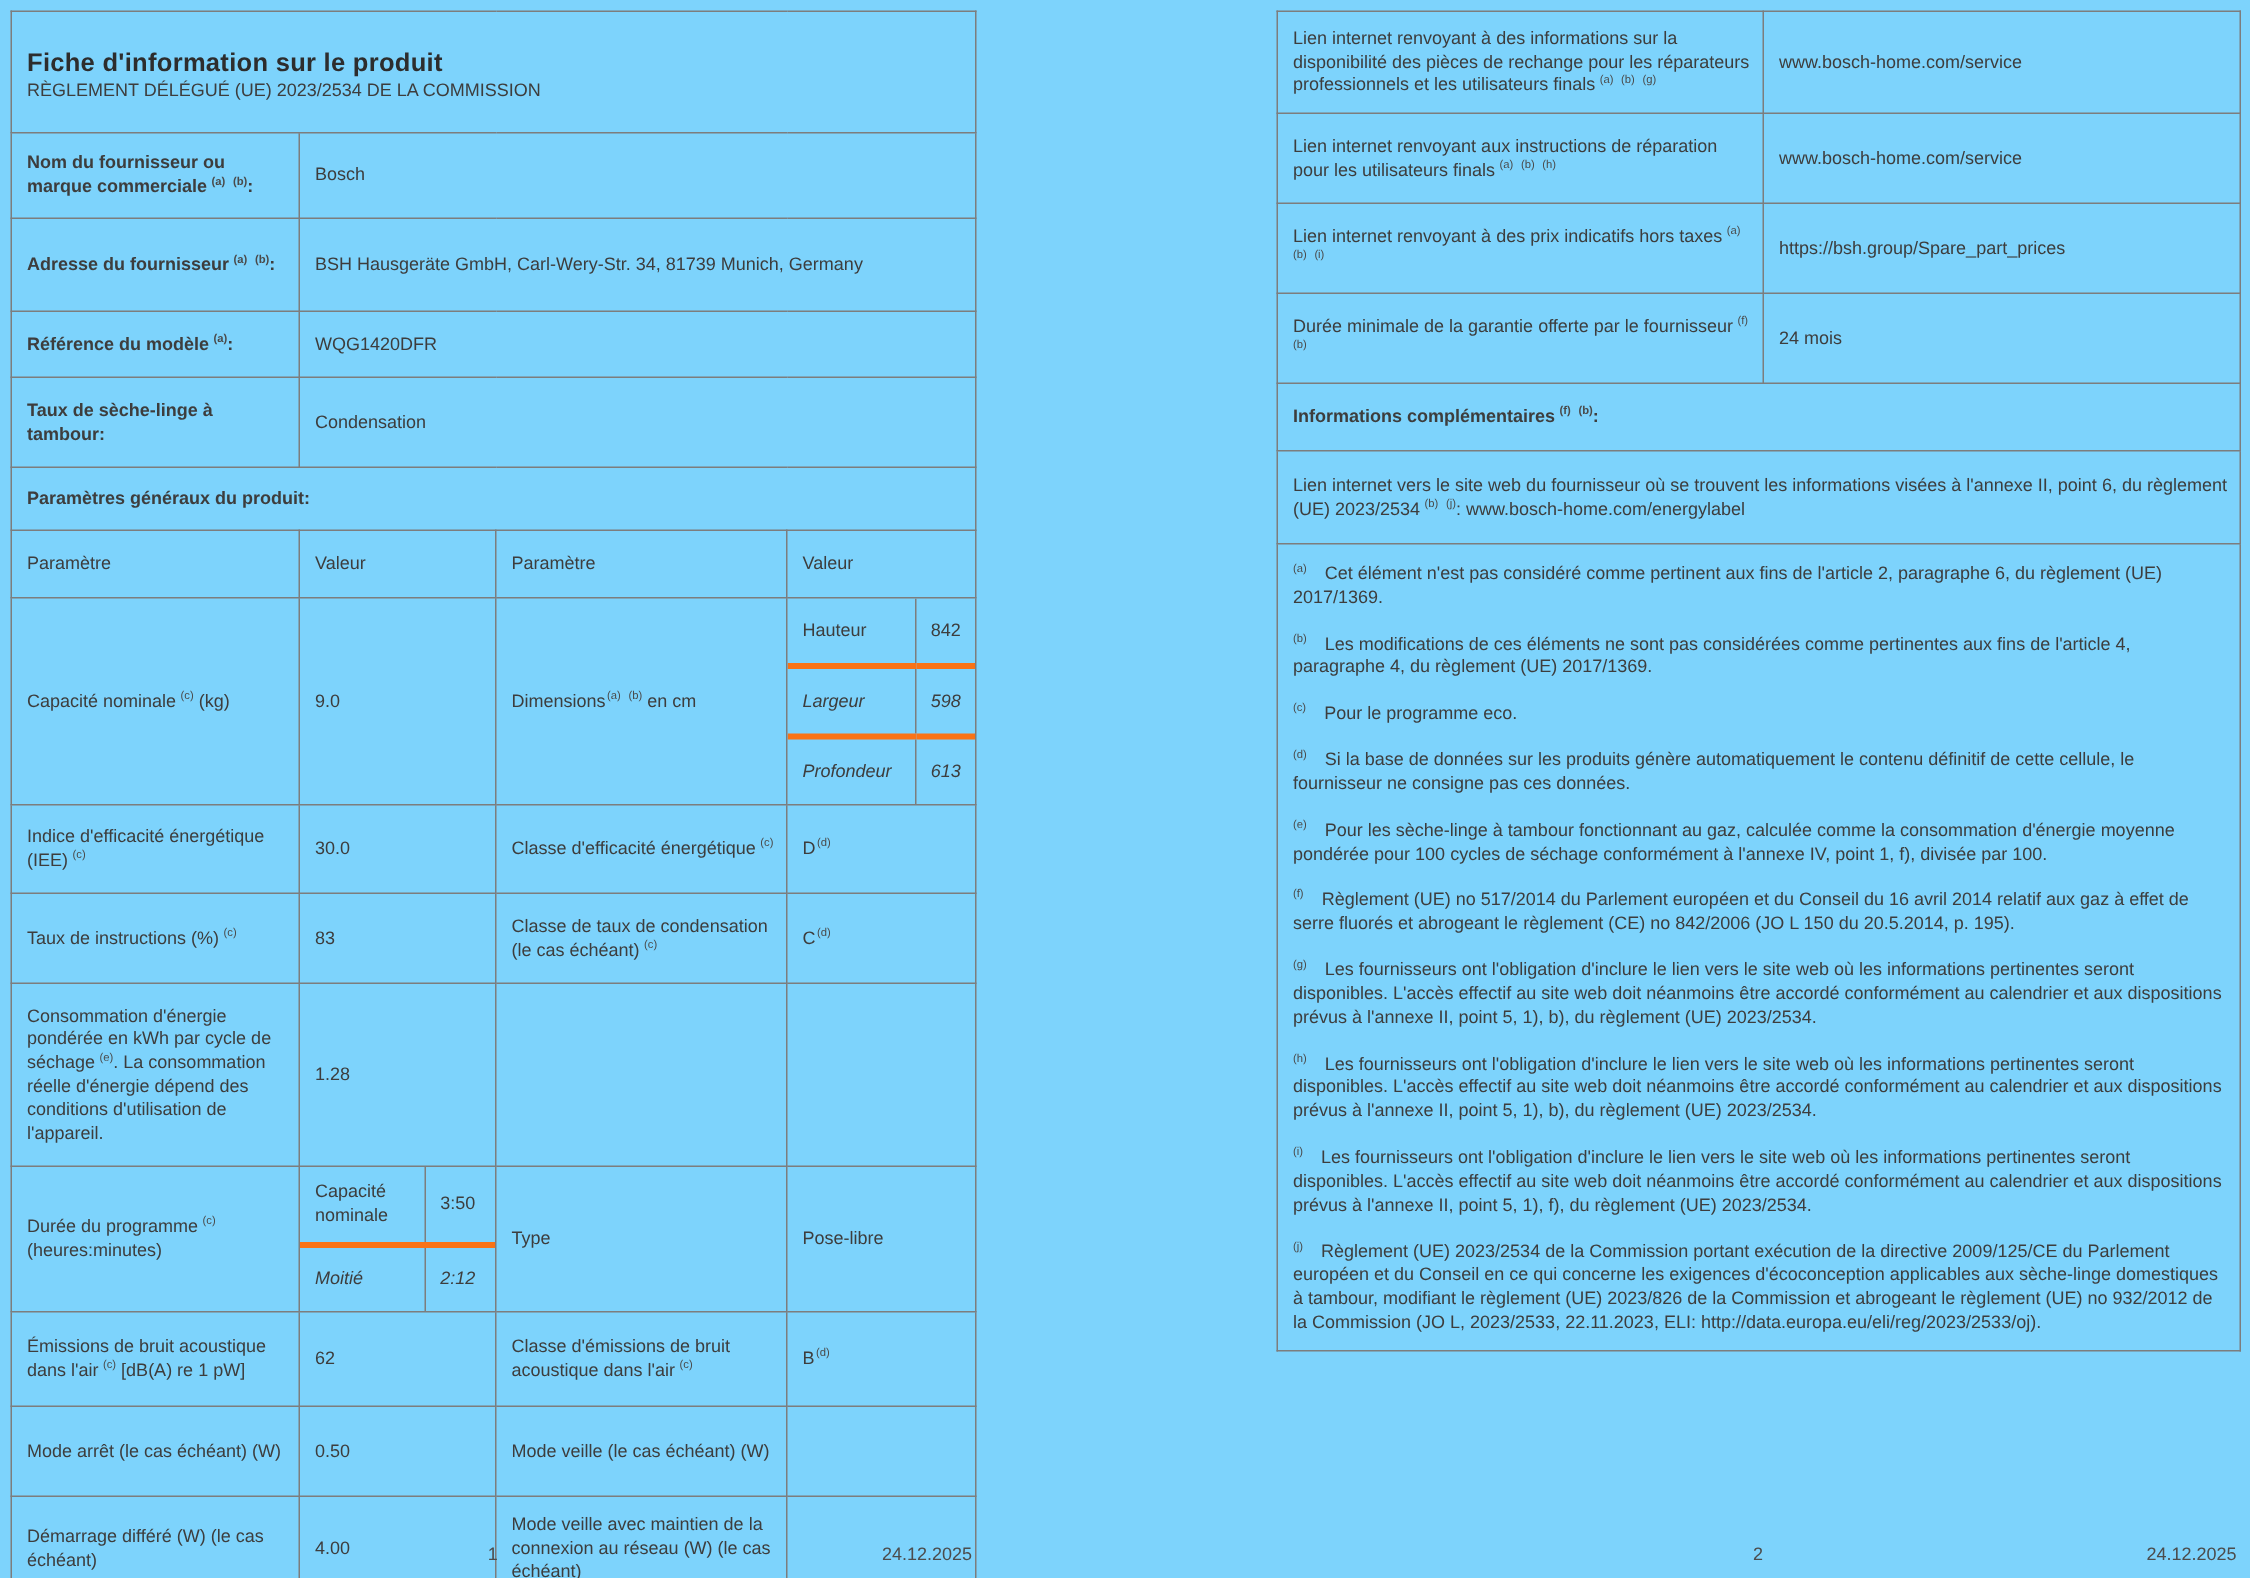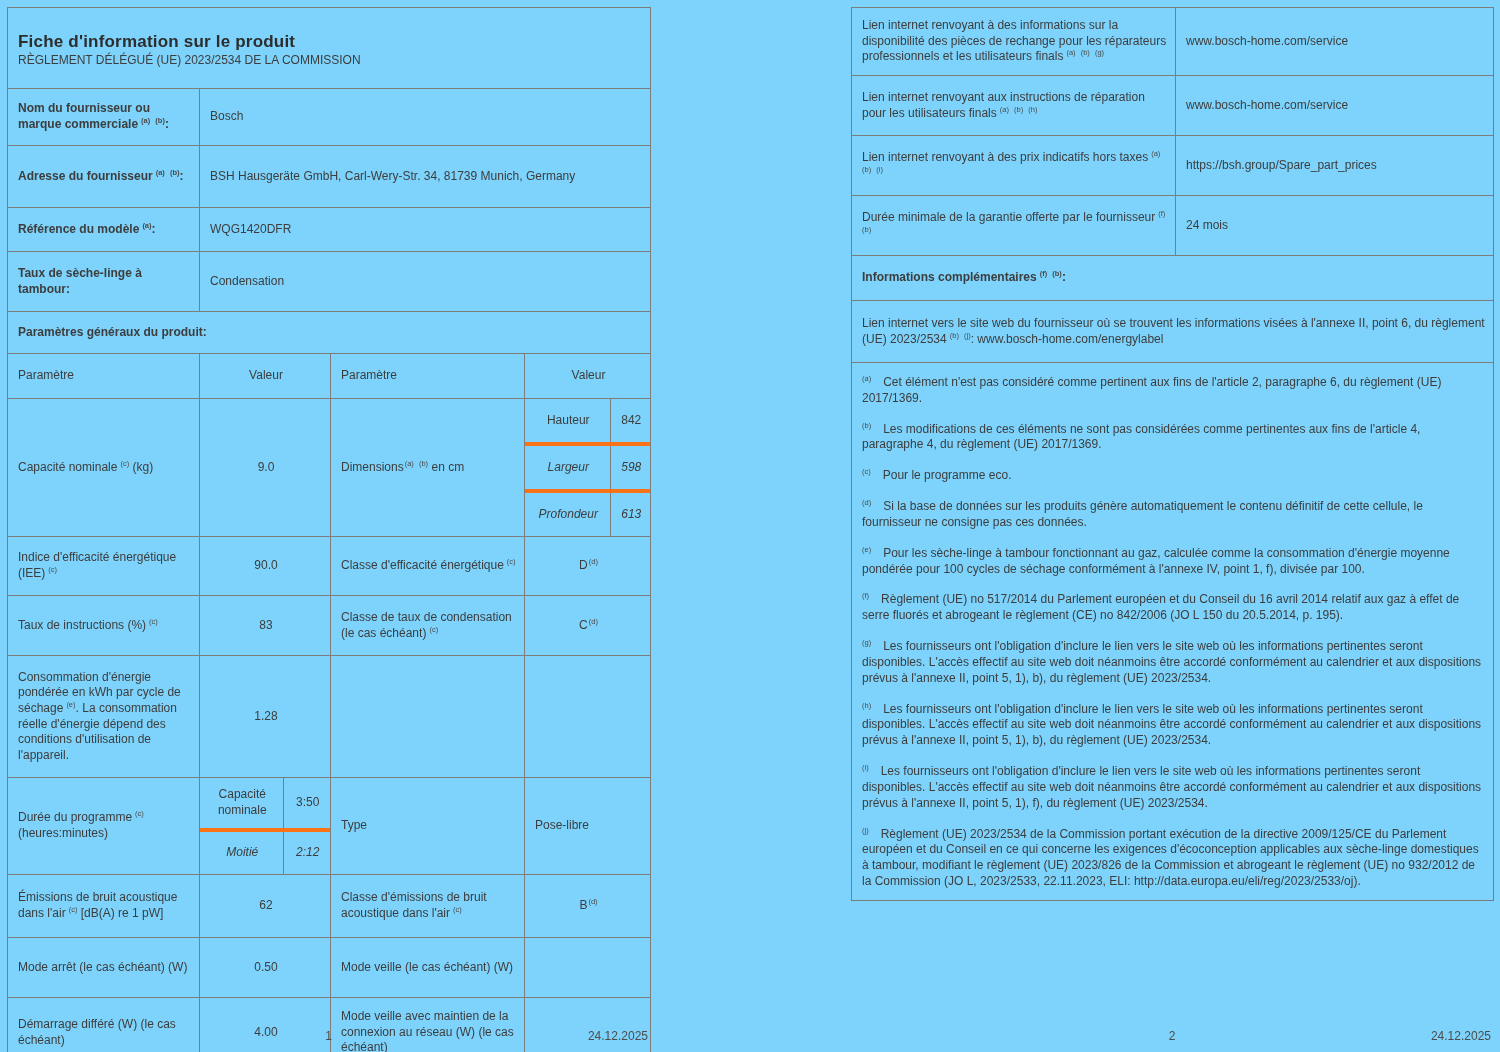--- a/index.html
+++ b/index.html
@@ -13,21 +13,21 @@
   #p1 { left:7px;  width:643px; }
   #p2 { left:851px; width:642px; }
 
   table.sheet { border-collapse:collapse; table-layout:fixed; width:100%; }
   table.sheet td {
     border:1px solid #7d7d7d; vertical-align:middle;
     padding:5px 8px 5px 10px; line-height:1.3; color:#3d3d3d;
     overflow:hidden; hyphens:auto;
   }
   .b { font-weight:bold; color:#323232; }
-  .c { text-align:center; padding:5px 3px; }
+  .c { padding:5px 3px; }
   .p0 { padding:0 !important;margin-top:40px; }
   .top { vertical-align:top !important; }
 
   
   table.sub { border-collapse:collapse; table-layout:fixed; width:100%; height:100%; }
   table.sub td { border:none; }
   table.sub tr + tr td { border-top:4px solid #f97316;font-style:italic; }
   table.sub td.first { border-right:1px solid #7d7d7d; }
 
   sup { font-size:7.5px; line-height:0; vertical-align:super; padding-left:3px; word-spacing:3px; color:#4a4a4a; }
@@ -131,21 +131,21 @@
               <td class="first c">Profondeur</td>
               <td class="c">613</td>
             </tr>
           </tbody>
               </table>
         </td>
       </tr>
 
       <tr class="h48">
         <td><span>Indice d'efficacité énergétique (IEE)</span><sup>(c)</sup></td>
-        <td class="c">90.0</td>
+        <td class="c">30.0</td>
         <td><span>Classe d'efficacité énergétique</span><sup>(c)</sup></td>
         <td class="c"><span>D</span><sup class="vs">(d)</sup></td>
       </tr>
 
       <tr class="h49">
         <td><span>Taux de instructions (%)</span><sup>(c)</sup></td>
         <td class="c">83</td>
         <td><span>Classe de taux de condensation (le cas échéant)</span><sup>(c)</sup></td>
         <td class="c"><span>C</span><sup class="vs">(d)</sup></td>
       </tr>

